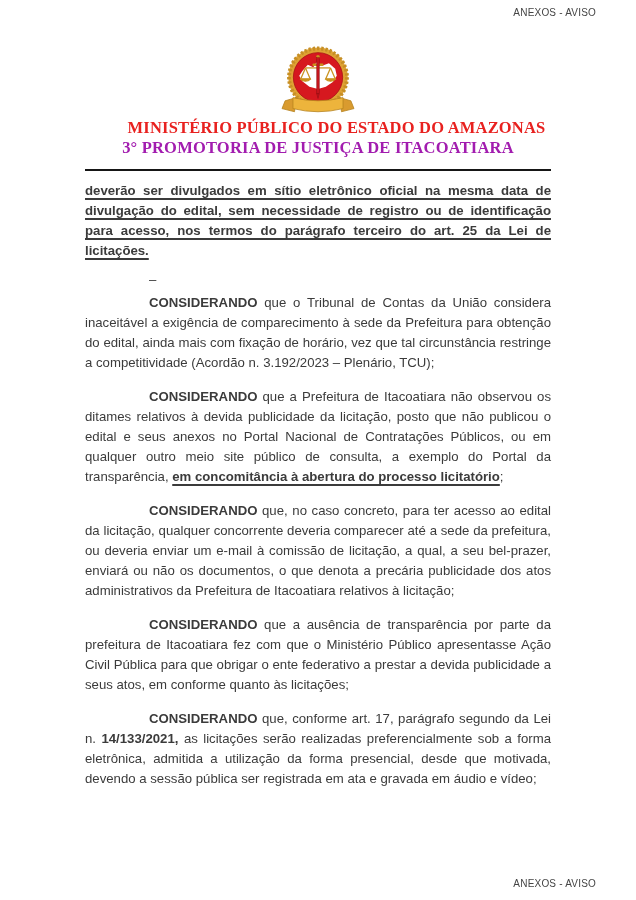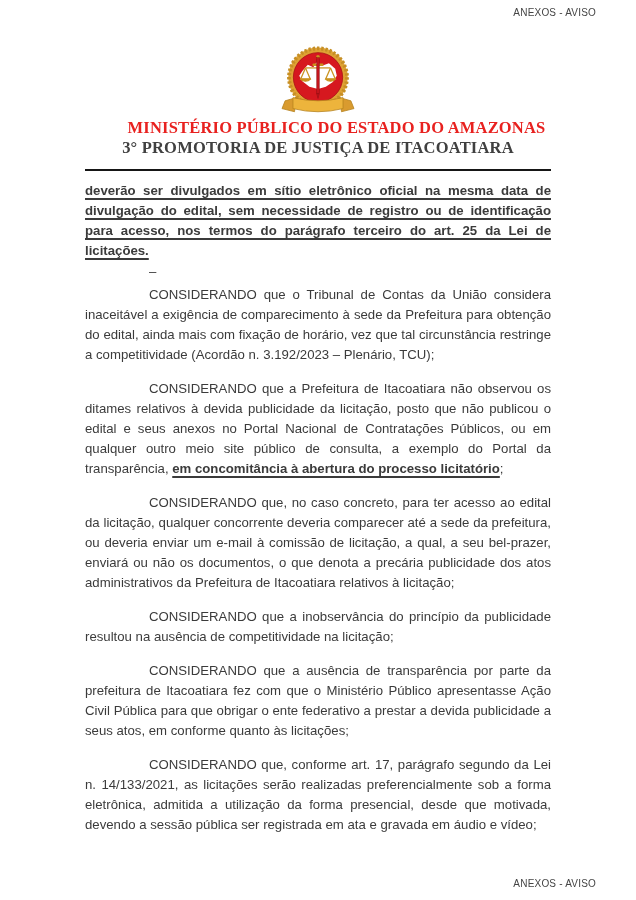--- a/index.html
+++ b/index.html
@@ -32,24 +32,24 @@
     margin:11px 85px 0 85px;
   }
   main{margin:10px 85px 0 85px;}
   .para{
     font-size:13.2px;
     line-height:20px;
     text-align:justify;
     margin:0 0 14px 0;
     text-indent:64px;
   }
-  .para.intro{text-indent:0;margin-bottom:4px;}
+  .para.intro{text-indent:0;margin-bottom:12px;}
   .para.dash{line-height:14px;margin-bottom:6px;text-align:left;font-weight:bold;}
   .seg-normal{font-weight:normal;}
-  .seg-bold{font-weight:normal;}
+  .seg-bold{font-weight:bold;}
   .seg-bold-underline{font-weight:bold;text-decoration:underline;text-decoration-thickness:1.5px;text-underline-offset:2.5px;}
   .intro .seg-bold-underline{text-underline-offset:3px;}
 </style>
 </head>
 <body>
 
 <div class="page">
 
   <div class="corner corner-top">ANEXOS - AVISO</div>
 
@@ -83,32 +83,31 @@
       </g>
 
       <g>
         <path d="M18,70 L32,66 L30,84 L14,80 Z" fill="#d99b2f" stroke="#b5821d" stroke-width="1"></path>
         <path d="M102,70 L88,66 L90,84 L106,80 Z" fill="#d99b2f" stroke="#b5821d" stroke-width="1"></path>
         <path d="M28,66 Q60,74 92,66 L92,80 Q60,88 28,80 Z" fill="#edb43c" stroke="#b5821d" stroke-width="1"></path>
       </g>
     </svg>
 
     <div class="title" style="color: rgb(232, 33, 31); margin-left: 37px;">MINISTÉRIO PÚBLICO DO ESTADO DO AMAZONAS</div>
-    <div class="title" style="color: #404040;">3° PROMOTORIA DE JUSTIÇA DE ITACOATIARA</div>
+    <div class="title" style="color: #a21caf;">3° PROMOTORIA DE JUSTIÇA DE ITACOATIARA</div>
     <div class="rule"></div>
   </header>
 
   <main>
     <div>
         <p class="para intro"><span class="seg-bold-underline">deverão ser divulgados em sítio eletrônico oficial na mesma data de divulgação do edital, sem necessidade de registro ou de identificação para acesso, nos termos do parágrafo terceiro do art. 25 da Lei de licitações.</span></p>
         <p class="para dash"><span class="seg-normal">–</span></p>
         <p class="para"><span class="seg-bold">CONSIDERANDO</span><span class="seg-normal"> que o Tribunal de Contas da União considera inaceitável a exigência de comparecimento à sede da Prefeitura para obtenção do edital, ainda mais com fixação de horário, vez que tal circunstância restringe a competitividade (Acordão n. 3.192/2023 – Plenário, TCU);</span></p>
         <p class="para"><span class="seg-bold">CONSIDERANDO</span><span class="seg-normal"> que a Prefeitura de Itacoatiara não observou os ditames relativos à devida publicidade da licitação, posto que não publicou o edital e seus anexos no Portal Nacional de Contratações Públicos, ou em qualquer outro meio site público de consulta, a exemplo do Portal da transparência, </span><span class="seg-bold-underline">em concomitância à abertura do processo licitatório</span><span class="seg-normal">;</span></p>
         <p class="para"><span class="seg-bold">CONSIDERANDO</span><span class="seg-normal"> que, no caso concreto, para ter acesso ao edital da licitação, qualquer concorrente deveria comparecer até a sede da prefeitura, ou deveria enviar um e-mail à comissão de licitação, a qual, a seu bel-prazer, enviará ou não os documentos, o que denota a precária publicidade dos atos administrativos da Prefeitura de Itacoatiara relativos à licitação;</span></p>
-        <p class="para"><span class="seg-bold">CONSIDERANDO</span><span class="seg-normal"> que a inobservância do princípio da publicidade resultou na ausência de competitividade na licitação;</span></p>
         <p class="para"><span class="seg-bold">CONSIDERANDO</span><span class="seg-normal"> que a ausência de transparência por parte da prefeitura de Itacoatiara fez com que o Ministério Público apresentasse Ação Civil Pública para que obrigar o ente federativo a prestar a devida publicidade a seus atos, em conforme quanto às licitações;</span></p>
         <p class="para"><span class="seg-bold">CONSIDERANDO</span><span class="seg-normal"> que, conforme art. 17, parágrafo segundo da Lei n. </span><span class="seg-bold">14/133/2021,</span><span class="seg-normal"> as licitações serão realizadas preferencialmente sob a forma eletrônica, admitida a utilização da forma presencial, desde que motivada, devendo a sessão pública ser registrada em ata e gravada em áudio e vídeo;</span></p>
       </div>
   </main>
 
   <div class="corner corner-bottom">ANEXOS - AVISO</div>
 
 </div>
 
 </body></html>

